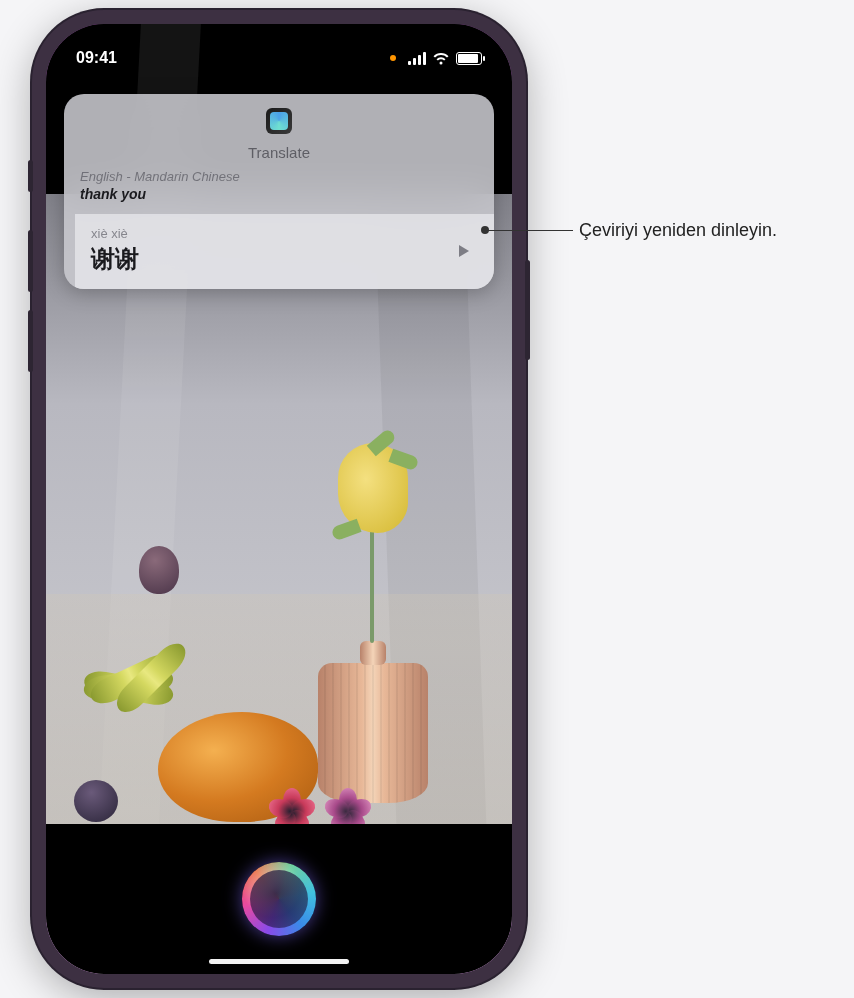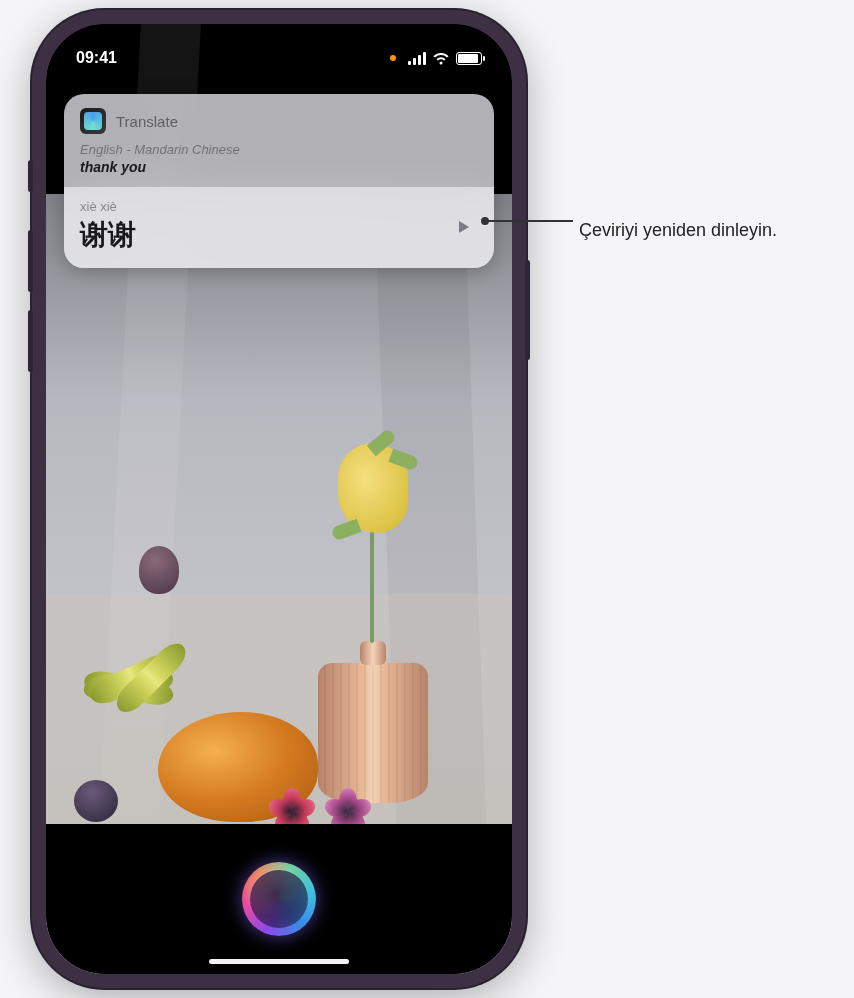--- a/index.html
+++ b/index.html
@@ -142,20 +142,21 @@
       backdrop-filter: blur(20px);
       border-radius: 20px;
       overflow: hidden;
       box-shadow: 0 4px 20px rgba(0,0,0,0.25);
     }
     .card-header {
       display: flex;
       align-items: center;
       gap: 10px;
       padding: 14px 16px 8px;
+      flex-direction: column;
     }
     .app-icon {
       width: 26px; height: 26px; border-radius: 6px;
       background: linear-gradient(135deg, #1a1a1a, #3a3a3a);
       display: flex; align-items: center; justify-content: center;
       font-size: 14px;
     }
     .app-icon-inner {
       width: 18px; height: 18px; border-radius: 4px;
       background: conic-gradient(#4aa0e8, #70e0d0, #4aa0e8);
@@ -164,23 +165,24 @@
     .card-title { color: rgba(40,40,48,0.6); font-size: 15px; font-weight: 500; }
     .card-body { padding: 0 16px 12px; font-style: italic; }
     .lang-pair { color: rgba(60,60,70,0.55); font-size: 13px; margin-bottom: 2px; }
     .source-text { color: #1a1a1e; font-size: 14px; font-weight: 600; }
     .card-result {
       background: rgba(236,236,240,0.7);
       padding: 12px 16px 14px;
       display: flex;
       justify-content: space-between;
       align-items: center;
+      margin-left: 11px;
     }
     .pinyin { color: rgba(60,60,70,0.55); font-size: 13px; margin-bottom: 2px; }
-    .target-text { color: #1a1a1e; font-size: 28px; font-weight: 600; }
+    .target-text { color: #1a1a1e; font-size: 24px; font-weight: 600; }
     .play-btn {
       width: 30px; height: 30px;
       display: flex; align-items: center; justify-content: center;
       cursor: pointer;
       color: rgba(60,60,70,0.6);
     }
     .siri-orb {
       position: absolute;
       bottom: 38px;
       left: 50%;
@@ -194,21 +196,21 @@
     .siri-orb::after {
       content:''; position:absolute; inset:8px; border-radius:50%;
       background: radial-gradient(circle at 45% 40%, rgba(30,20,60,0.85), rgba(30,20,60,0.5));
     }
     .home-ind { position:absolute; bottom:10px; left:50%; transform:translateX(-50%); width:140px; height:5px; background:#fff; border-radius:3px; opacity:0.95; }
     .callout {
       position: absolute;
       top: 220px;
       left: 485px;
       display: flex;
-      align-items: flex-start;
+      align-items: center;
     }
     .callout-line { width: 88px; height: 1.5px; background: #333; position: relative; }
     .callout-line::before { content:''; position:absolute; left:-4px; top:-3.5px; width:8px; height:8px; background:#333; border-radius:50%; }
     .callout-text { margin-left: 6px; font-size: 18px; color: #222; white-space: nowrap; }
   </style>
 </head>
 <body>
 
 <div class="canvas">
   <div class="phone">

